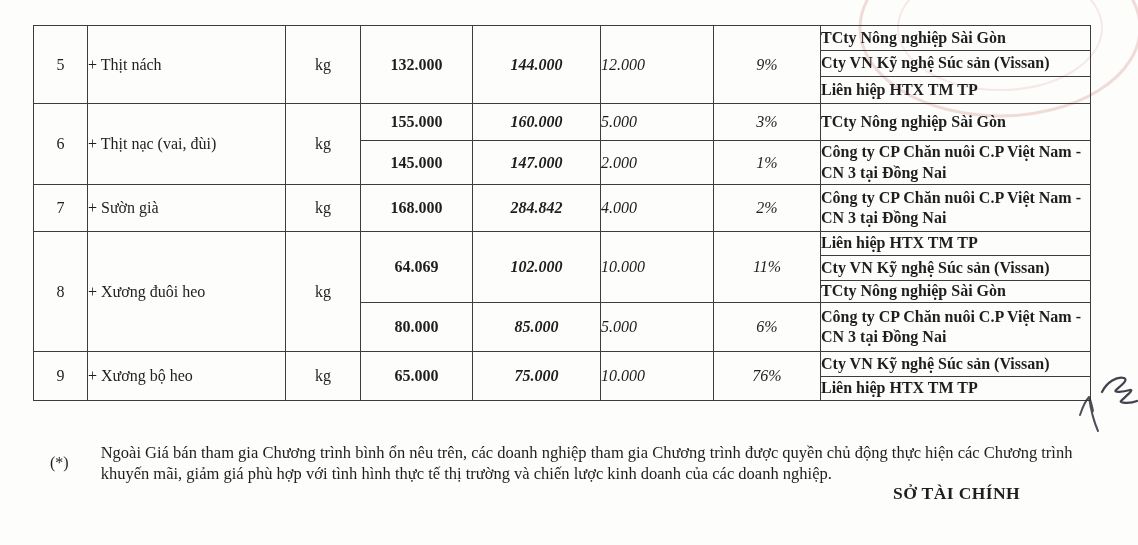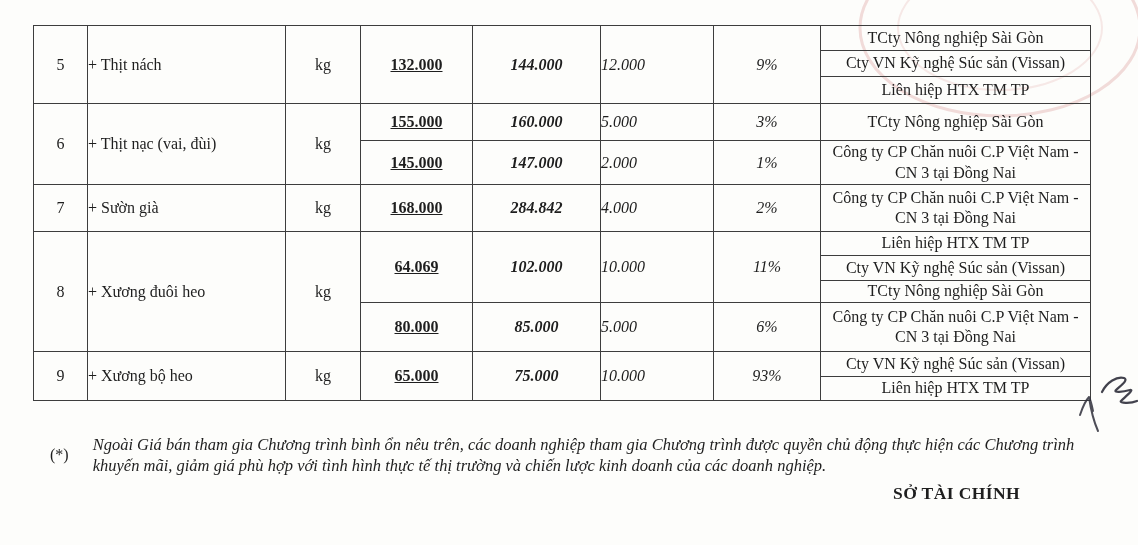--- a/index.html
+++ b/index.html
@@ -26,38 +26,38 @@
     border: 1.5px solid #3d3d3d;
     vertical-align: middle;
     font-size: 16px;
     padding: 0;
     background: transparent;
     overflow: hidden;
   }
   td.c-no    { text-align: center; }
   td.c-name  { text-align: left; padding: 2px 2px 2px 7px; }
   td.c-unit  { text-align: center; }
-  td.c-p1    { text-align: center; font-weight: bold; text-decoration: underline; }
+  td.c-p1    { text-align: center; font-weight: bold; }
   td.c-p2    { text-align: center; font-weight: bold; font-style: italic; }
   td.c-diff  { text-align: left; font-style: italic; }
   td.c-pct   { text-align: center; font-style: italic; }
   td.c-company {
-    text-align: center; font-size: 15.5px;
-    padding: 1px 4px 1px 6px; line-height: 1.28;
+    text-align: left; font-size: 15.5px;
+    padding: 1px 4px 1px 6px; line-height: 1.28; font-weight: bold;
   }
 
   
   .footnote {
     position: absolute; left: 50px; top: 430px; width: 1040px;
     display: flex; align-items: center; gap: 20px;
   }
   .footnote-marker { font-size: 16px; flex: 0 0 auto; }
   .footnote-text {
-    font-style: italic; font-size: 16.5px; line-height: 1.28;
-    flex: 1 1 auto; margin: 4px;
+    font-size: 16.5px; line-height: 1.28;
+    flex: 1 1 auto; margin: 12px;
   }
 
   
   .signature {
     position: absolute; left: 893px; top: 483px;
     font-weight: bold; font-size: 17.5px; letter-spacing: 0.4px;
     white-space: nowrap;
     font-family: Liberation Serif, serif;
   }
 
@@ -157,21 +157,21 @@
         <td class="c-company">Công ty CP Chăn nuôi C.P Việt Nam - CN 3 tại Đồng Nai</td>
       </tr>
 
       <tr style="height:25px">
         <td class="c-no" rowspan="2">9</td>
         <td class="c-name" rowspan="2">+ Xương bộ heo</td>
         <td class="c-unit" rowspan="2">kg</td>
         <td class="c-p1" rowspan="2">65.000</td>
         <td class="c-p2" rowspan="2">75.000</td>
         <td class="c-diff" rowspan="2">10.000</td>
-        <td class="c-pct" rowspan="2">93%</td>
+        <td class="c-pct" rowspan="2">76%</td>
         <td class="c-company">Cty VN Kỹ nghệ Súc sản (Vissan)</td>
       </tr>
       <tr style="height:24px">
         <td class="c-company">Liên hiệp HTX TM TP</td>
       </tr>
 
     </tbody>
   </table>
 
   <svg class="pen-svg" width="66" height="68" viewBox="0 0 66 68">

